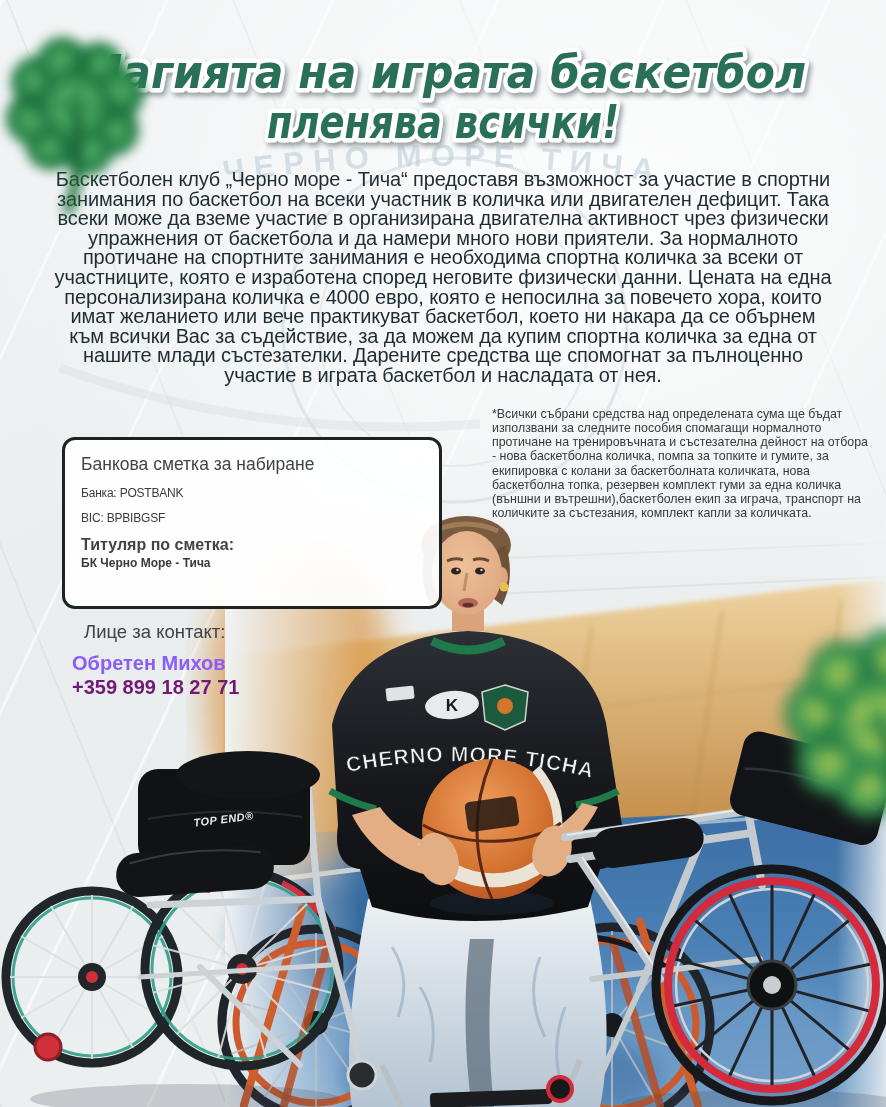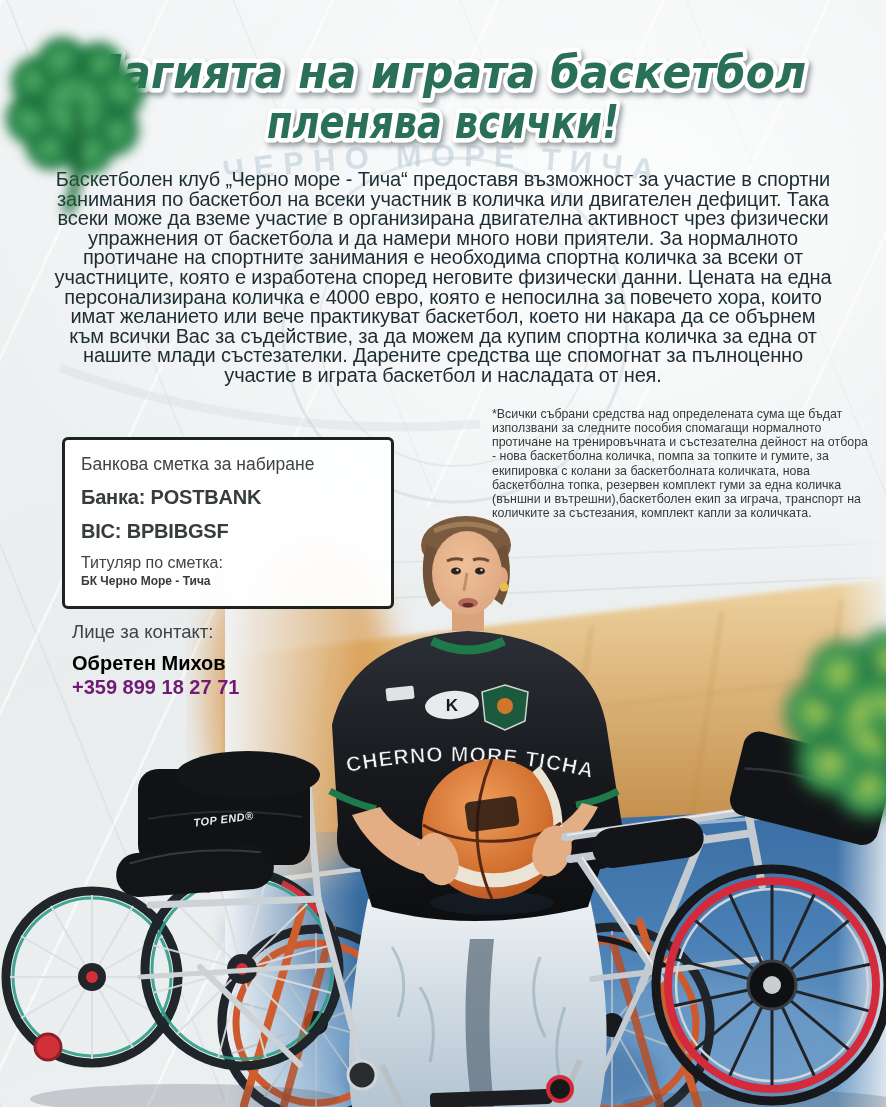--- a/index.html
+++ b/index.html
@@ -18,36 +18,36 @@
   }
   .watermark{position:absolute;left:0;top:0;z-index:1;}
   .scene{position:absolute;left:0;top:507px;z-index:2;}
   .title-svg{position:absolute;left:0;top:0;z-index:5;}
   .intro{
     position:absolute;left:51px;top:170px;width:784px;z-index:5;
     font-size:20px;line-height:19.6px;letter-spacing:-0.15px;
     text-align:center;color:#1e2c33;font-weight:500;
   }
   .bank-box{
-    position:absolute;left:62px;top:437px;width:332px;min-height:172px;z-index:5;
-    box-sizing:border-box;border:3px solid #1b2420;border-radius:6px;
+    position:absolute;left:62px;top:437px;width:380px;min-height:172px;z-index:5;
+    box-sizing:border-box;border:3px solid #1b2420;border-radius:13px;
     background:rgba(255,255,255,.93);padding:15px 28px 13px 16px;
     color:#363b3e;
   }
   .bank-heading{font-size:17.5px;line-height:1.14;color:#3e4447;font-weight:400;}
-  .bank-line{font-size:20px;font-weight:700;margin-top:11px;white-space:nowrap;letter-spacing:-0.2px;}
-  .bank-label{font-size:16px;font-weight:400;margin-top:11px;color:#3e4447;}
+  .bank-line{font-size:12px;font-weight:400;margin-top:11px;white-space:nowrap;letter-spacing:-0.2px;}
+  .bank-label{font-size:16px;font-weight:700;margin-top:11px;color:#3e4447;}
   .bank-holder{font-size:12px;font-weight:700;margin-top:2px;}
   .footnote{
     position:absolute;left:492px;top:407px;width:382px;z-index:5;
     font-size:12.4px;line-height:1.14;color:#35393c;letter-spacing:0;
   }
   .contact{position:absolute;left:72px;top:621px;z-index:5;color:#3d4347;}
-  .contact-label{font-size:18.5px;font-weight:400;}
-  .contact-name{font-size:20px;font-weight:700;color:#000000;margin-top:9px;}
+  .contact-label{font-size:18.5px;font-weight:400;margin-left:12px;}
+  .contact-name{font-size:20px;font-weight:700;color:#8b5cf6;margin-top:9px;}
   .contact-phone{font-size:20px;font-weight:700;color:#701a75;margin-top:1px;}
   .clover{position:absolute;z-index:6;pointer-events:none;}
   .clover svg{filter:blur(6px);}
   .clover-tl{left:-36px;top:-14px;transform:rotate(8deg);}
   .clover-r{left:742px;top:568px;transform:rotate(-14deg);}
   .clover-r svg{filter:blur(8px);}
   .wm-text{font-size:31px;font-weight:700;letter-spacing:9px;fill:#b4c8d5;opacity:.52;}
   .title-text{
     font-family:"DejaVu Sans", sans-serif;font-weight:bold;font-style:italic;
     fill:#2b7058;stroke:#ffffff;stroke-width:9px;stroke-linejoin:round;

